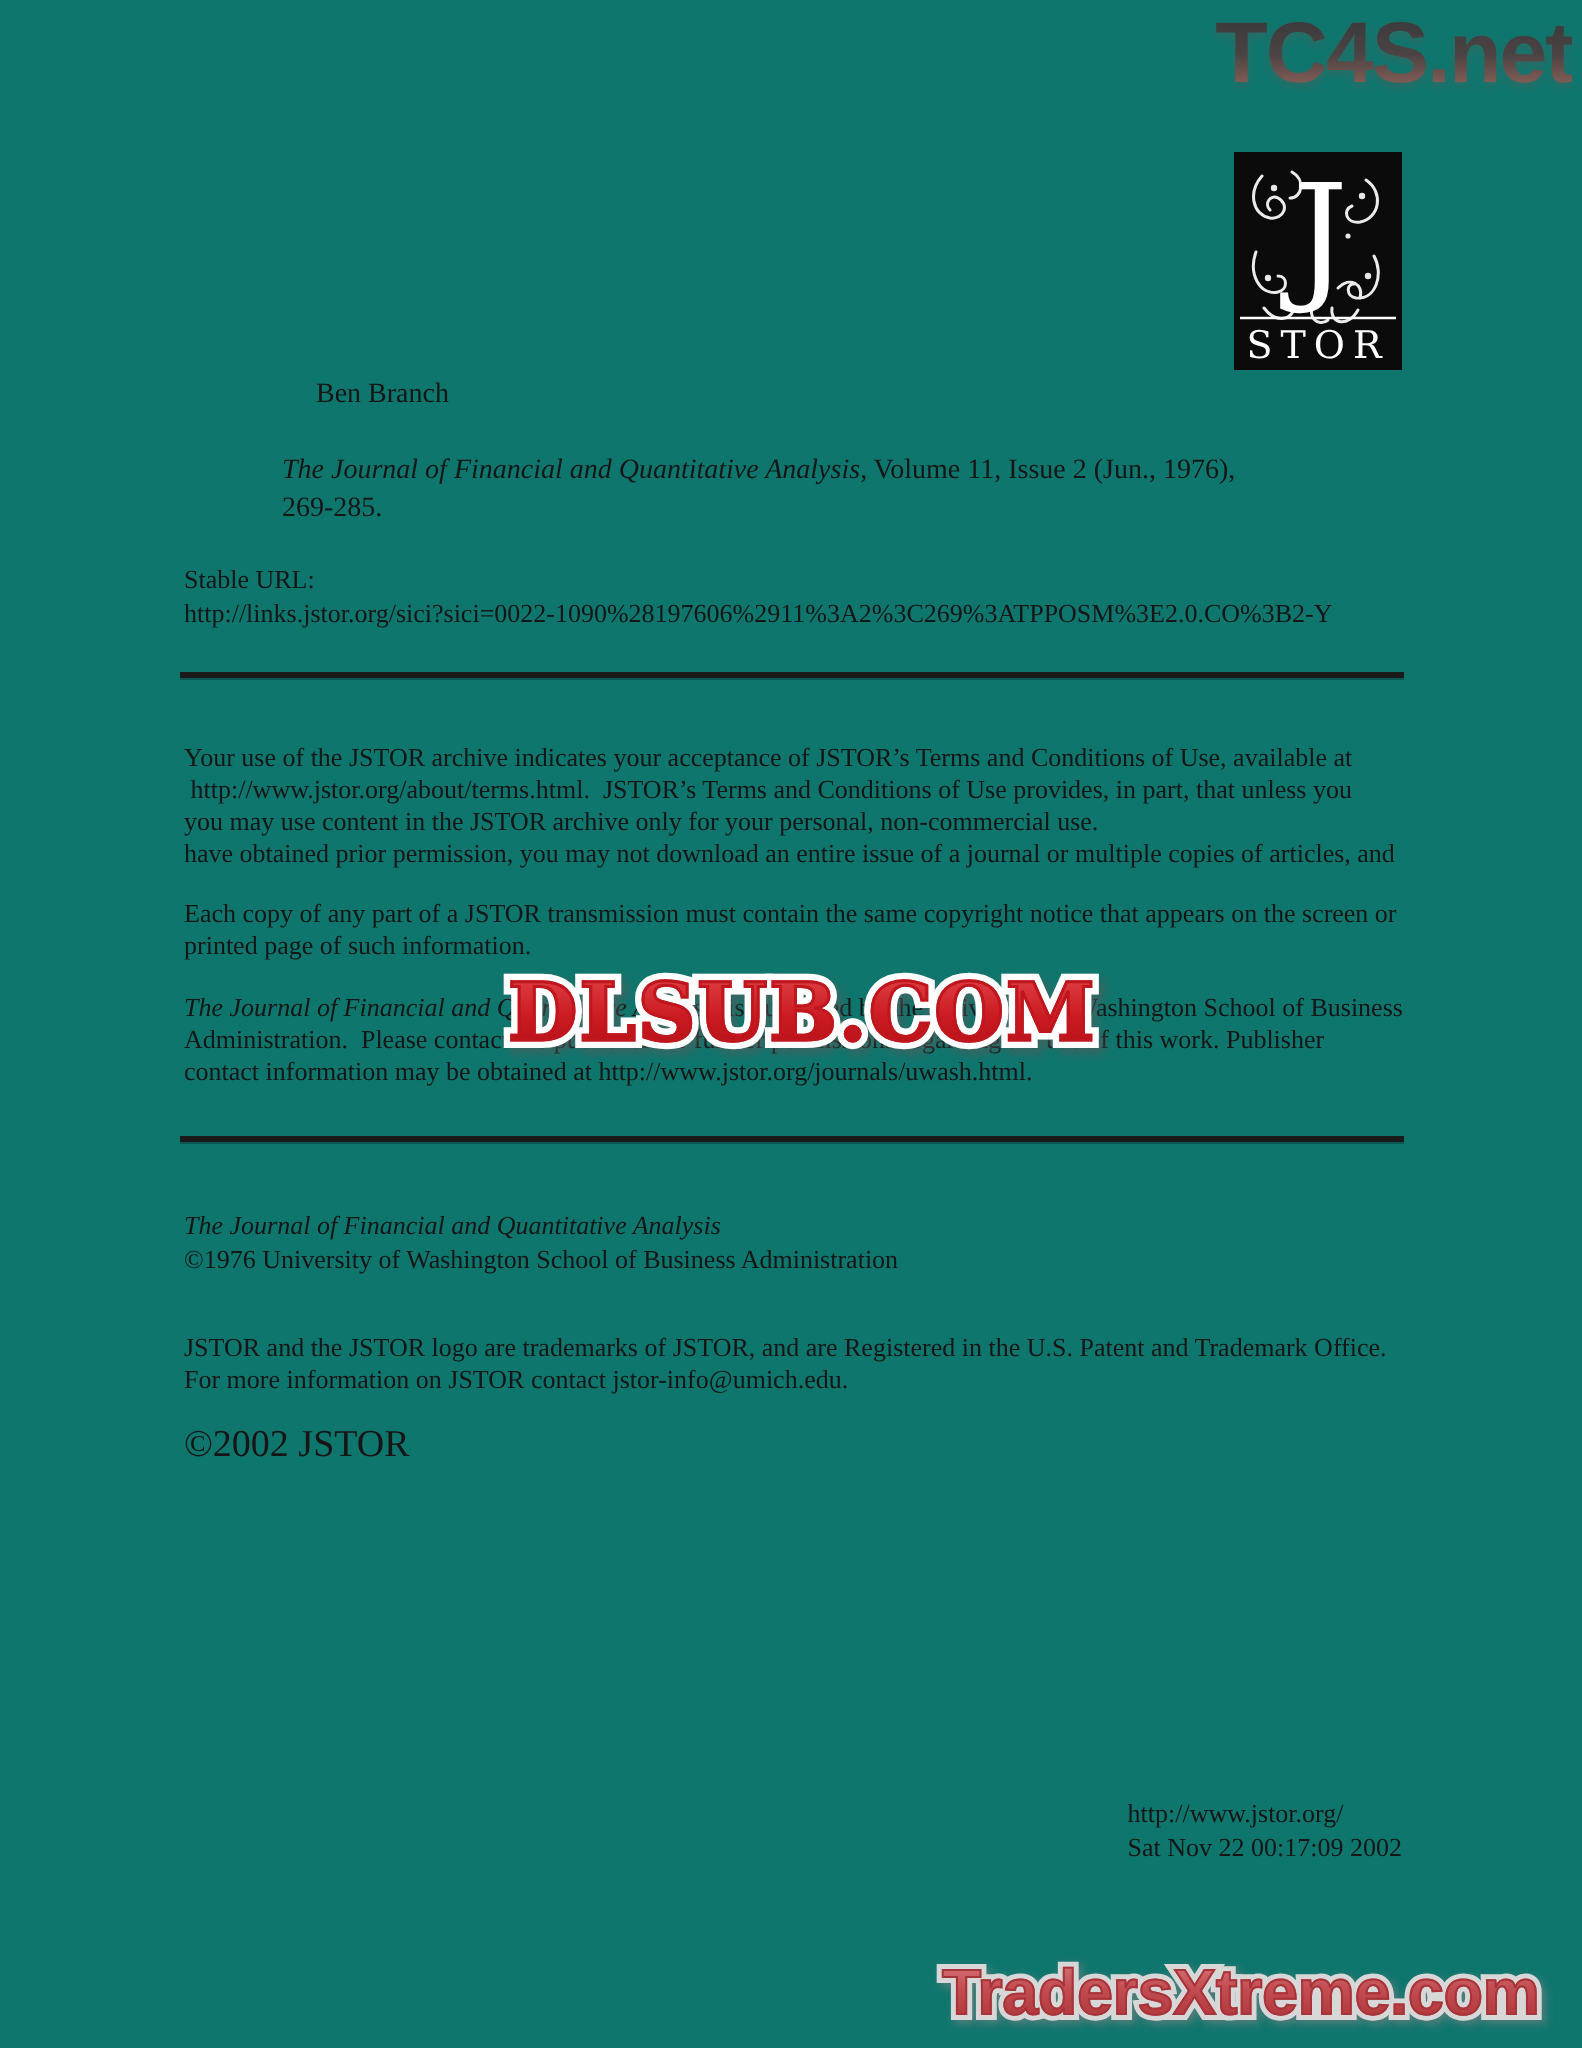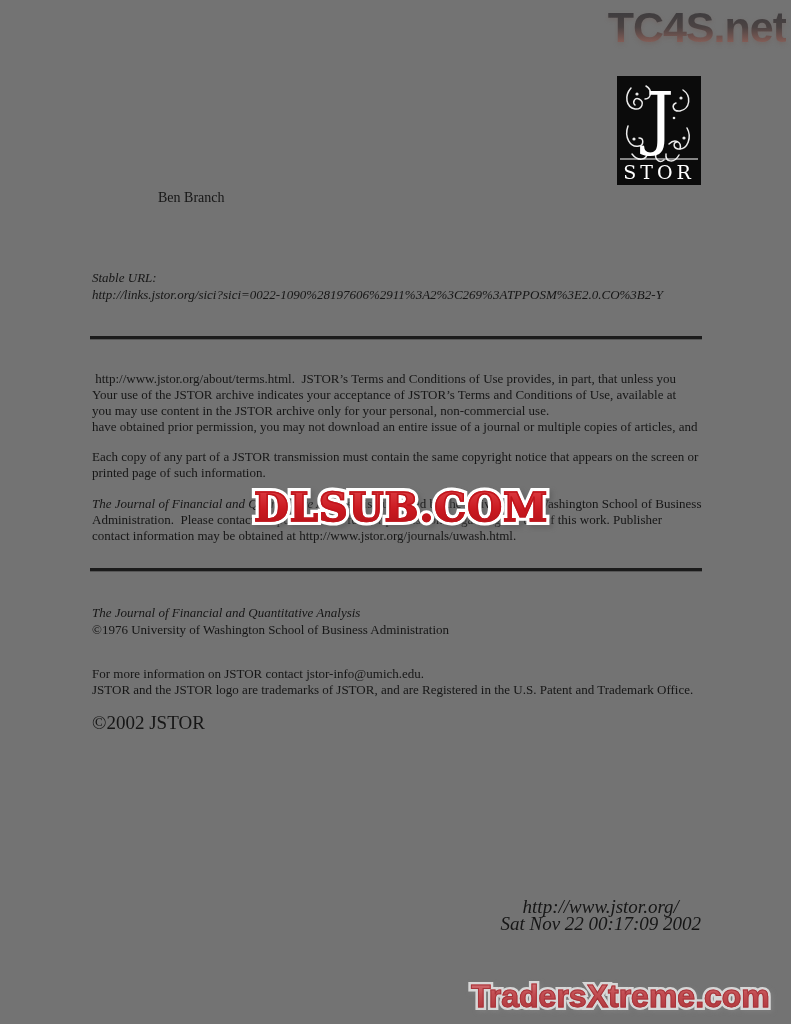--- a/index.html
+++ b/index.html
@@ -1,41 +1,41 @@
 <!DOCTYPE html>
 <html><head>
 <meta charset="utf-8">
 <style>
   html,body { margin:0; padding:0; background:#ffffff; }
   .page {
-    position:relative; width:791px; height:1024px; background:#737373;
+    position:relative; width:791px; height:1024px; background:#0f766e;
     overflow:hidden; font-family:"Liberation Serif", serif; color:#161616;
   }
   .abs { position:absolute; }
   .line { white-space:pre; }
 
   
   .doc-title { left:92px; top:152px; font-size:15.5px; font-weight:bold; white-space:pre; }
   .author    { left:158px; top:190px; font-size:14px; white-space:pre; }
   .citation  { left:141px; top:226px; font-size:14px; line-height:19px; }
   .citation .jname { font-style:italic; }
-  .stable    { left:92px; top:270px; font-size:13px; line-height:16.5px;font-style:italic; }
+  .stable    { left:92px; top:282px; font-size:13px; line-height:16.5px; }
   .para      { font-size:13px; line-height:16px; }
   .p1 { left:92px; top:371px; }
   .p2 { left:92px; top:449px; }
   .p3 { left:92px; top:496px; }
   .p3 .jname { font-style:italic; }
   .rule { left:90px; width:612px; height:3px; background:#1b1b1b; box-shadow:0 1px 0 rgba(0,0,0,0.25); }
   .rule1 { top:336px; }
   .rule2 { top:568px; }
   .copyblock { left:92px; top:605px; font-size:13px; line-height:16.5px; }
   .copyblock .jname { font-style:italic; }
   .trademark { left:92px; top:666px; font-size:13px; line-height:16px; }
   .c2002 { left:92px; top:712px; font-size:19px; white-space:pre; }
-  .footer { right:90px; top:899px; font-size:19px; line-height:16.5px; text-align:center;font-style:italic; }
+  .footer { right:90px; top:899px; font-size:13px; line-height:16.5px; text-align:left; }
 
   
   .jstor-logo { left:617px; top:76px; width:84px; height:109px; }
 
   
   .wm { position:absolute; font-weight:bold; line-height:1; }
   .wm .under { position:absolute; left:0; top:0; }
   .wm .over  { position:relative; }
 
   .wm-tc4s {
@@ -108,31 +108,35 @@
         <circle cx="57" cy="42" r="1.3"></circle>
       </g>
       <text x="43" y="66" font-size="70" fill="#ffffff" text-anchor="middle" font-family="DejaVu Serif, serif">J</text>
       <line x1="3" y1="83" x2="81" y2="83" stroke="#ffffff" stroke-width="1.2"></line>
       <text x="42" y="103" font-size="19" fill="#ffffff" text-anchor="middle" letter-spacing="4" font-family="DejaVu Serif, serif">STOR</text>
     </svg>
   </div>
 
   <div class="abs author">Ben Branch</div>
 
+  <div class="abs citation">
+    <div class="line"><span class="jname">The Journal of Financial and Quantitative Analysis</span><span>, Volume 11, Issue 2 (Jun., 1976),</span></div>
+    <div class="line">269-285.</div>
+  </div>
 
   <div class="abs stable">
     <div class="line">Stable URL:</div>
     <div class="line">http://links.jstor.org/sici?sici=0022-1090%28197606%2911%3A2%3C269%3ATPPOSM%3E2.0.CO%3B2-Y</div>
   </div>
 
   <div class="abs rule rule1"></div>
 
   <div class="abs para p1">
+    <div class="line">Your use of the JSTOR archive indicates your acceptance of JSTOR’s Terms and Conditions of Use, available at</div>
     <div class="line"> http://www.jstor.org/about/terms.html.  JSTOR’s Terms and Conditions of Use provides, in part, that unless you</div>
-    <div class="line">Your use of the JSTOR archive indicates your acceptance of JSTOR’s Terms and Conditions of Use, available at</div>
     <div class="line">you may use content in the JSTOR archive only for your personal, non-commercial use.</div>
     <div class="line">have obtained prior permission, you may not download an entire issue of a journal or multiple copies of articles, and</div>
   </div>
 
   <div class="abs para p2">
     <div class="line">Each copy of any part of a JSTOR transmission must contain the same copyright notice that appears on the screen or</div>
     <div class="line">printed page of such information.</div>
   </div>
 
   <div class="abs para p3">
@@ -147,22 +151,22 @@
   </div>
 
   <div class="abs rule rule2"></div>
 
   <div class="abs copyblock">
     <div class="line jname">The Journal of Financial and Quantitative Analysis</div>
     <div class="line">©1976 University of Washington School of Business Administration</div>
   </div>
 
   <div class="abs trademark">
+    <div class="line">JSTOR and the JSTOR logo are trademarks of JSTOR, and are Registered in the U.S. Patent and Trademark Office.</div>
     <div class="line">For more information on JSTOR contact jstor-info@umich.edu.</div>
-    <div class="line">JSTOR and the JSTOR logo are trademarks of JSTOR, and are Registered in the U.S. Patent and Trademark Office.</div>
   </div>
 
   <div class="abs c2002">©2002 JSTOR</div>
 
   <div class="abs footer">
     <div class="line">http://www.jstor.org/</div>
     <div class="line">Sat Nov 22 00:17:09 2002</div>
   </div>
 
   <div class="wm wm-traders">

